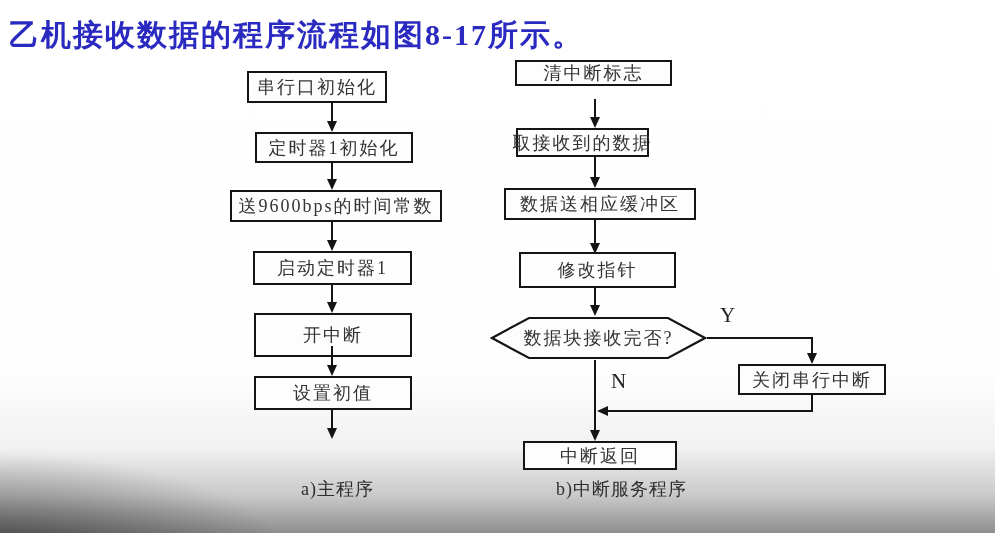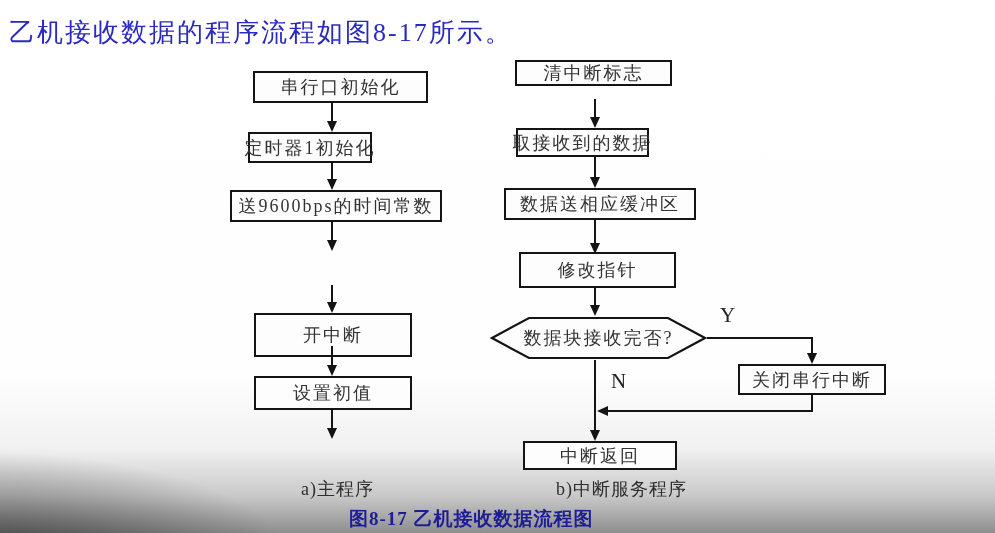--- a/index.html
+++ b/index.html
@@ -5,21 +5,21 @@
   html,body { margin:0; padding:0; background:#dddddd; }
   .stage {
     position:relative; width:995px; height:533px; overflow:hidden;
     font-family:"Liberation Serif", serif;
     background:
       radial-gradient(ellipse 430px 150px at -2% 105%, rgba(0,0,0,0.55), rgba(0,0,0,0) 72%),
       linear-gradient(to bottom, #ffffff 0%, #fefefe 70%, #f1f1f1 84%, #c9c9c9 93%, #8e8e8e 100%);
   }
   .page-title {
     position:absolute; left:9px; top:15px;
-    font-size:26px; font-weight:normal; color:#2a2ac0; letter-spacing:2px;
+    font-size:30px; font-weight:bold; color:#2a2ac0; letter-spacing:2px;
     white-space:nowrap;
   }
   .fbox {
     position:absolute; box-sizing:border-box;
     border:2px solid #141414; background:#fdfdfd;
     display:flex; align-items:center; justify-content:center;
     font-size:18px; color:#333333; letter-spacing:2px; white-space:nowrap;
   }
   .cline { position:absolute; background:#141414; }
   .tri-down {
@@ -51,32 +51,33 @@
     font-size:19px; font-weight:bold; color:#1d1d94; letter-spacing:1px; white-space:nowrap;
   }
 </style>
 </head>
 <body>
 
 <div class="stage">
 
   <div class="page-title">乙机接收数据的程序流程如图8-17所示。</div>
 
-  <div class="fbox" style="left:253px;top:71px;width:175px;height:32px">串行口初始化</div>
+  <div class="fbox" style="left:247px;top:71px;width:140px;height:32px">串行口初始化</div>
   <div class="cline" style="left:331px;top:102px;width:2px;height:21px"></div>
   <div class="tri-down" style="left:327px;top:121px"></div>
 
-  <div class="fbox" style="left:248px;top:132px;width:124px;height:31px">定时器1初始化</div>
+  <div class="fbox" style="left:255px;top:132px;width:158px;height:31px">定时器1初始化</div>
   <div class="cline" style="left:331px;top:163px;width:2px;height:17px"></div>
   <div class="tri-down" style="left:327px;top:179px"></div>
 
   <div class="fbox" style="left:230px;top:190px;width:212px;height:32px">送9600bps的时间常数</div>
   <div class="cline" style="left:331px;top:222px;width:2px;height:19px"></div>
   <div class="tri-down" style="left:327px;top:240px"></div>
 
+  <div class="fbox" style="left:253px;top:251px;width:159px;height:34px">启动定时器1</div>
   <div class="cline" style="left:331px;top:285px;width:2px;height:18px"></div>
   <div class="tri-down" style="left:327px;top:302px"></div>
 
   <div class="fbox" style="left:254px;top:313px;width:158px;height:44px">开中断</div>
   <div class="cline" style="left:331px;top:346px;width:2px;height:20px"></div>
   <div class="tri-down" style="left:327px;top:365px"></div>
 
   <div class="fbox" style="left:254px;top:376px;width:158px;height:34px">设置初值</div>
   <div class="cline" style="left:331px;top:410px;width:2px;height:19px"></div>
   <div class="tri-down" style="left:327px;top:428px"></div>
@@ -119,15 +120,14 @@
   <div class="fbox" style="left:738px;top:364px;width:148px;height:31px">关闭串行中断</div>
 
   <div class="cline" style="left:811px;top:395px;width:2px;height:17px"></div>
   <div class="cline" style="left:608px;top:410px;width:205px;height:2px"></div>
   <div class="tri-left" style="left:597px;top:406px"></div>
 
   <div class="fbox" style="left:523px;top:441px;width:154px;height:29px">中断返回</div>
 
   <div class="section-label" style="left:556px;top:477px">b)中断服务程序</div>
 
-  <div class="fig-caption">图8-17 乙机接收数据流程图</div>
 
 </div>
 
 </body></html>

